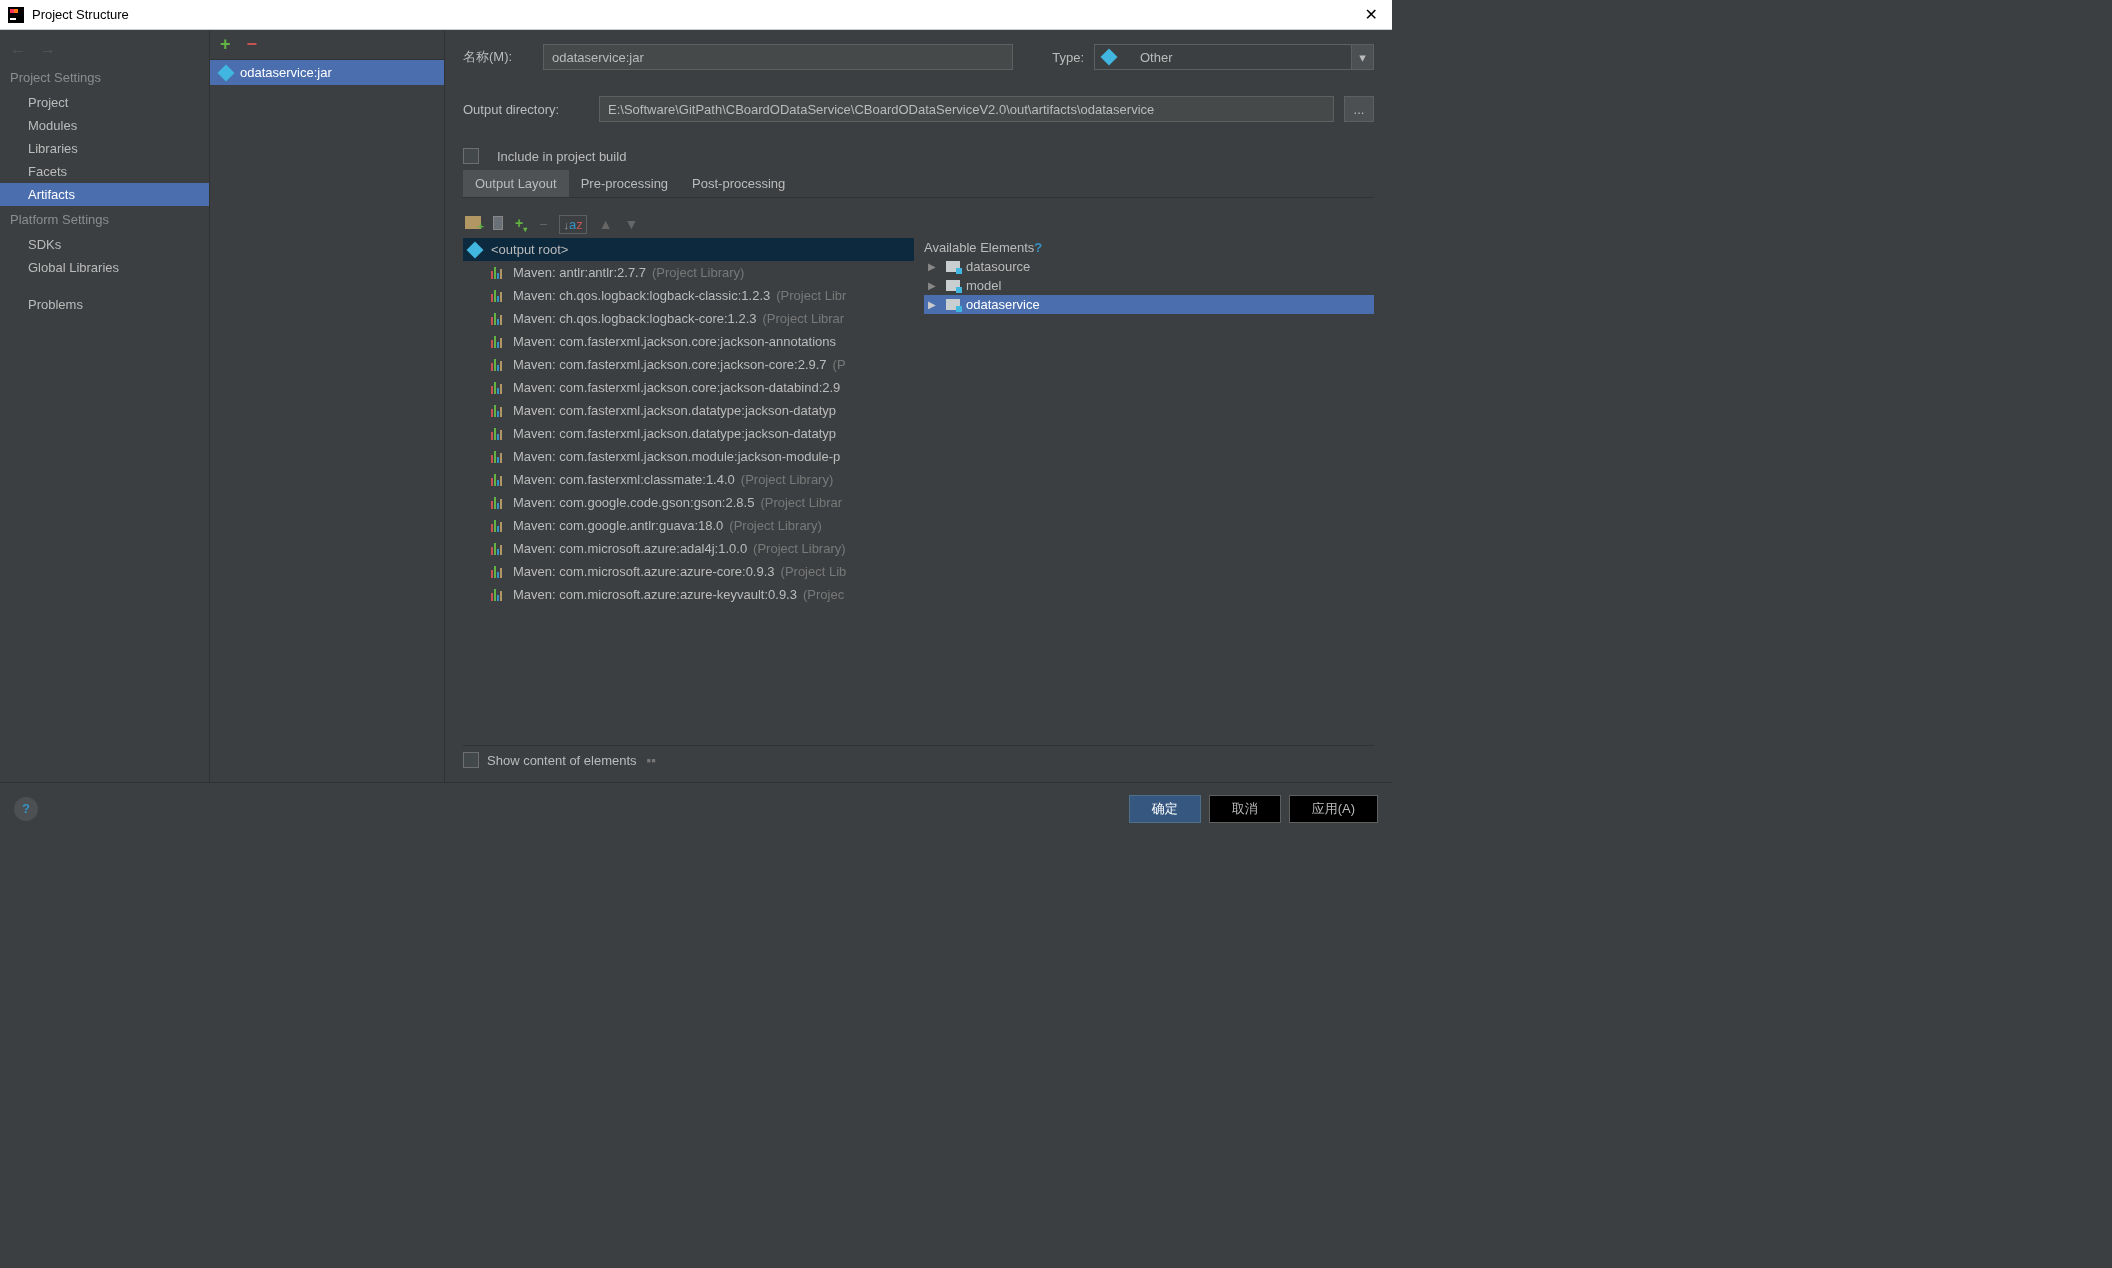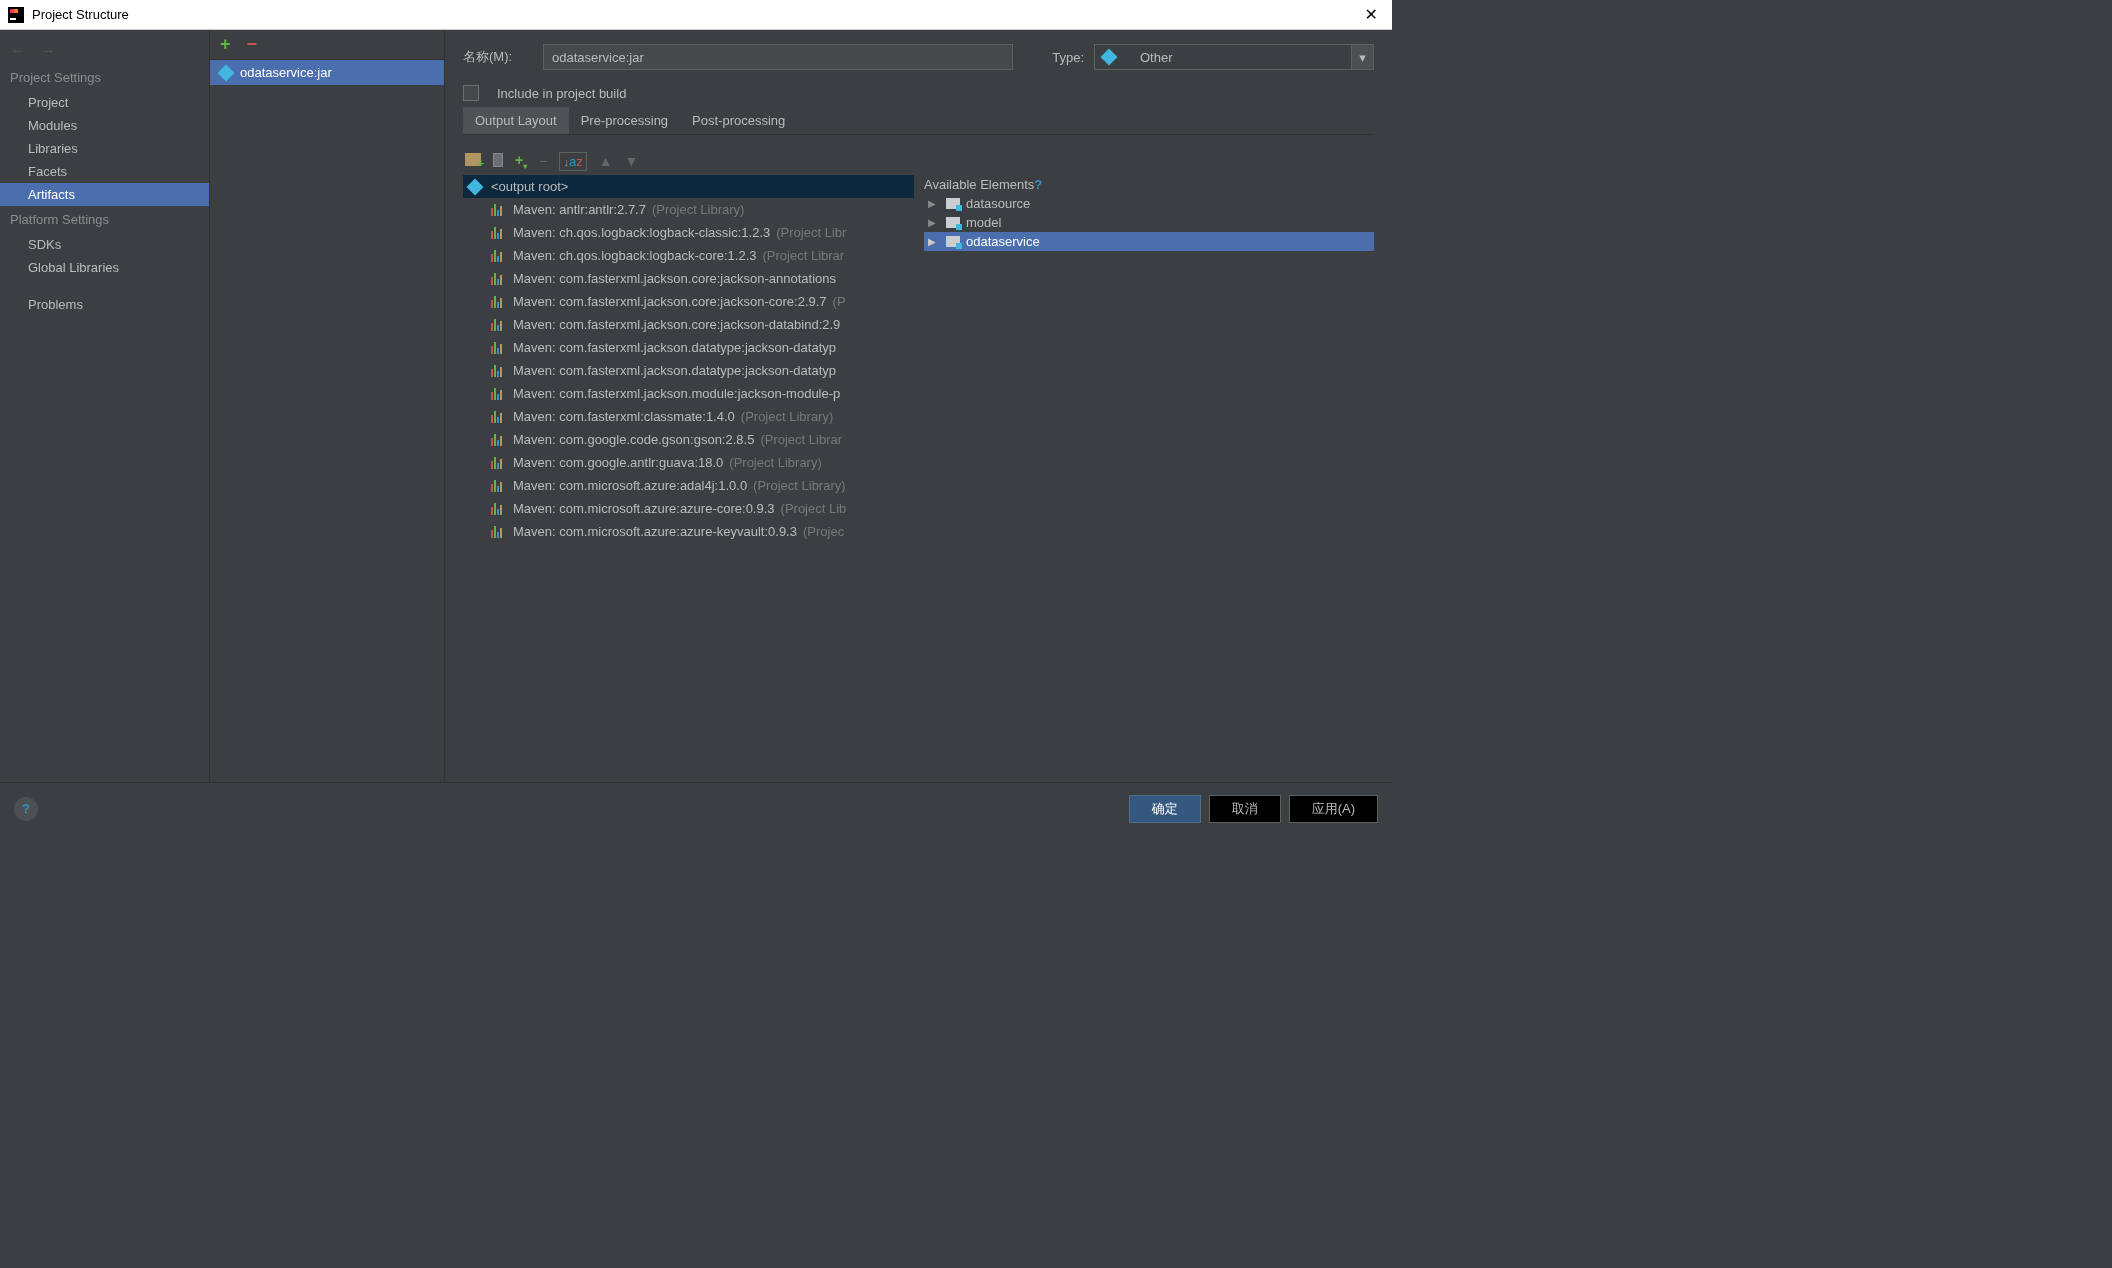--- a/index.html
+++ b/index.html
@@ -13,21 +13,21 @@
 .nav-arrows span{margin-right:10px;font-size:16px}
 .section-hdr{color:#8a8d8f;font-weight:normal;padding:6px 10px;font-size:13px}
 .side-item{padding:4px 10px 4px 28px;color:#bbb;cursor:pointer}
 .side-item.sel{background:#4b6eaf;color:#fff}
 .mid{width:235px;background:#3c3f41;border-right:1px solid #323232}
 .mid-toolbar{height:30px;display:flex;align-items:center;padding-left:10px;border-bottom:1px solid #323232}
 .mid-toolbar .plus{color:#62b543;font-size:18px;font-weight:bold;cursor:pointer;margin-right:16px}
 .mid-toolbar .minus{color:#c75450;font-size:18px;font-weight:bold;cursor:pointer}
 .artifact-entry{background:#4b6eaf;color:#fff;padding:5px 10px;display:flex;align-items:center;gap:8px}
 .right{flex:1;display:flex;flex-direction:column;padding:14px 18px 0 18px;overflow:hidden}
-.frow{display:flex;align-items:center;margin-bottom:15px;gap:10px}
+.frow{display:flex;align-items:center;margin-bottom:26px;gap:10px}
 .lbl{color:#bbb}
 .tin{background:#45494a;border:1px solid #5e6060;color:#bbb;padding:4px 8px;height:26px}
 .name-in{flex:0 0 470px}
 .type-sel{background:#3c3f41;border:1px solid #5e6060;height:26px;display:flex;align-items:center;padding:0 8px;gap:25px;min-width:280px}
 .type-sel .chev{margin-left:auto;background:#4c5052;width:22px;height:24px;display:flex;align-items:center;justify-content:center;margin-right:-8px;border-left:1px solid #5e6060}
 .outdir-in{flex:1}
 .browse{background:#4c5052;border:1px solid #5e6060;width:30px;height:26px;color:#bbb;display:flex;align-items:center;justify-content:center}
 .chk{width:16px;height:16px;border:1px solid #6e6e6e;background:#43494a;margin-right:8px;display:inline-flex}
 .tabs{display:flex;border-bottom:1px solid #323232;margin-bottom:12px}
 .tab{padding:6px 12px;color:#bbb;cursor:pointer}
@@ -120,20 +120,25 @@
       <span class="lbl" style="width:70px">名称(M):</span>
       <input class="tin name-in" value="odataservice:jar" style="">
       <span style="flex:1"></span>
       <span class="lbl">Type:</span>
       <div class="type-sel">
         <span class="diamond"></span>
         <span>Other</span>
         <span class="chev">▾</span>
       </div>
     </div>
+    <div class="frow">
+      <span class="lbl" style="width:126px">Output directory:</span>
+      <input class="tin outdir-in" value="E:\Software\GitPath\CBoardODataService\CBoardODataServiceV2.0\out\artifacts\odataservice" style="">
+      <button class="browse">...</button>
+    </div>
     <div class="frow" style="margin-bottom:6px">
       <span class="chk"></span>
       <span>Include in project build</span>
     </div>
     <div class="tabs">
       <div class="tab active">Output Layout</div>
       <div class="tab">Pre-processing</div>
       <div class="tab">Post-processing</div>
     </div>
     <div class="sub-toolbar">
@@ -348,20 +353,25 @@
             <span>model</span>
           </div>
         <div class="arow sel">
             <span class="exp" style="color:#ccc">▶</span>
             <span class="fld-ic"></span>
             <span>odataservice</span>
           </div>
       </div>
     </div>
 
+    <div class="show-content">
+      <span class="chk"></span>
+      <span>Show content of elements</span>
+      <span style="margin-left:10px;color:#777">▪▪</span>
+    </div>
     <div class="footer-gap"></div>
   </div>
 </div>
 
 <div class="dlg-footer">
   <span class="help-ic">?</span>
   <span style="flex:1"></span>
   <button class="btn primary">确定</button>
   <button class="btn">取消</button>
   <button class="btn">应用(A)</button>

